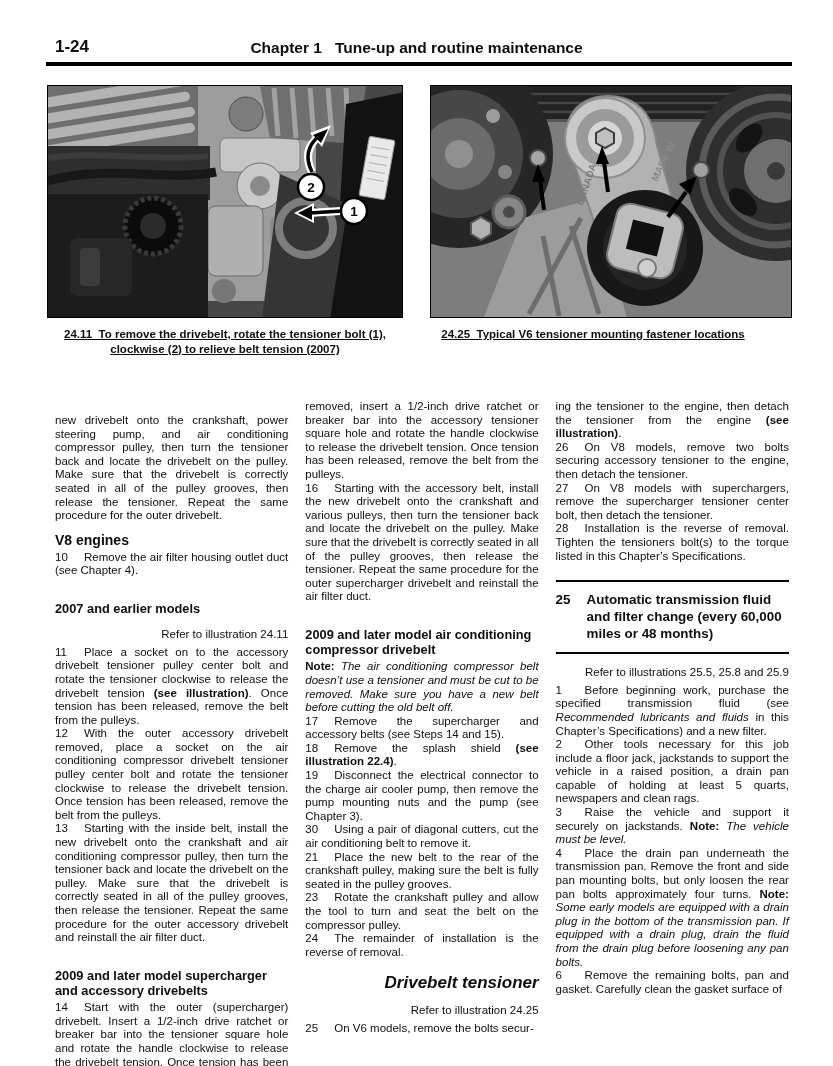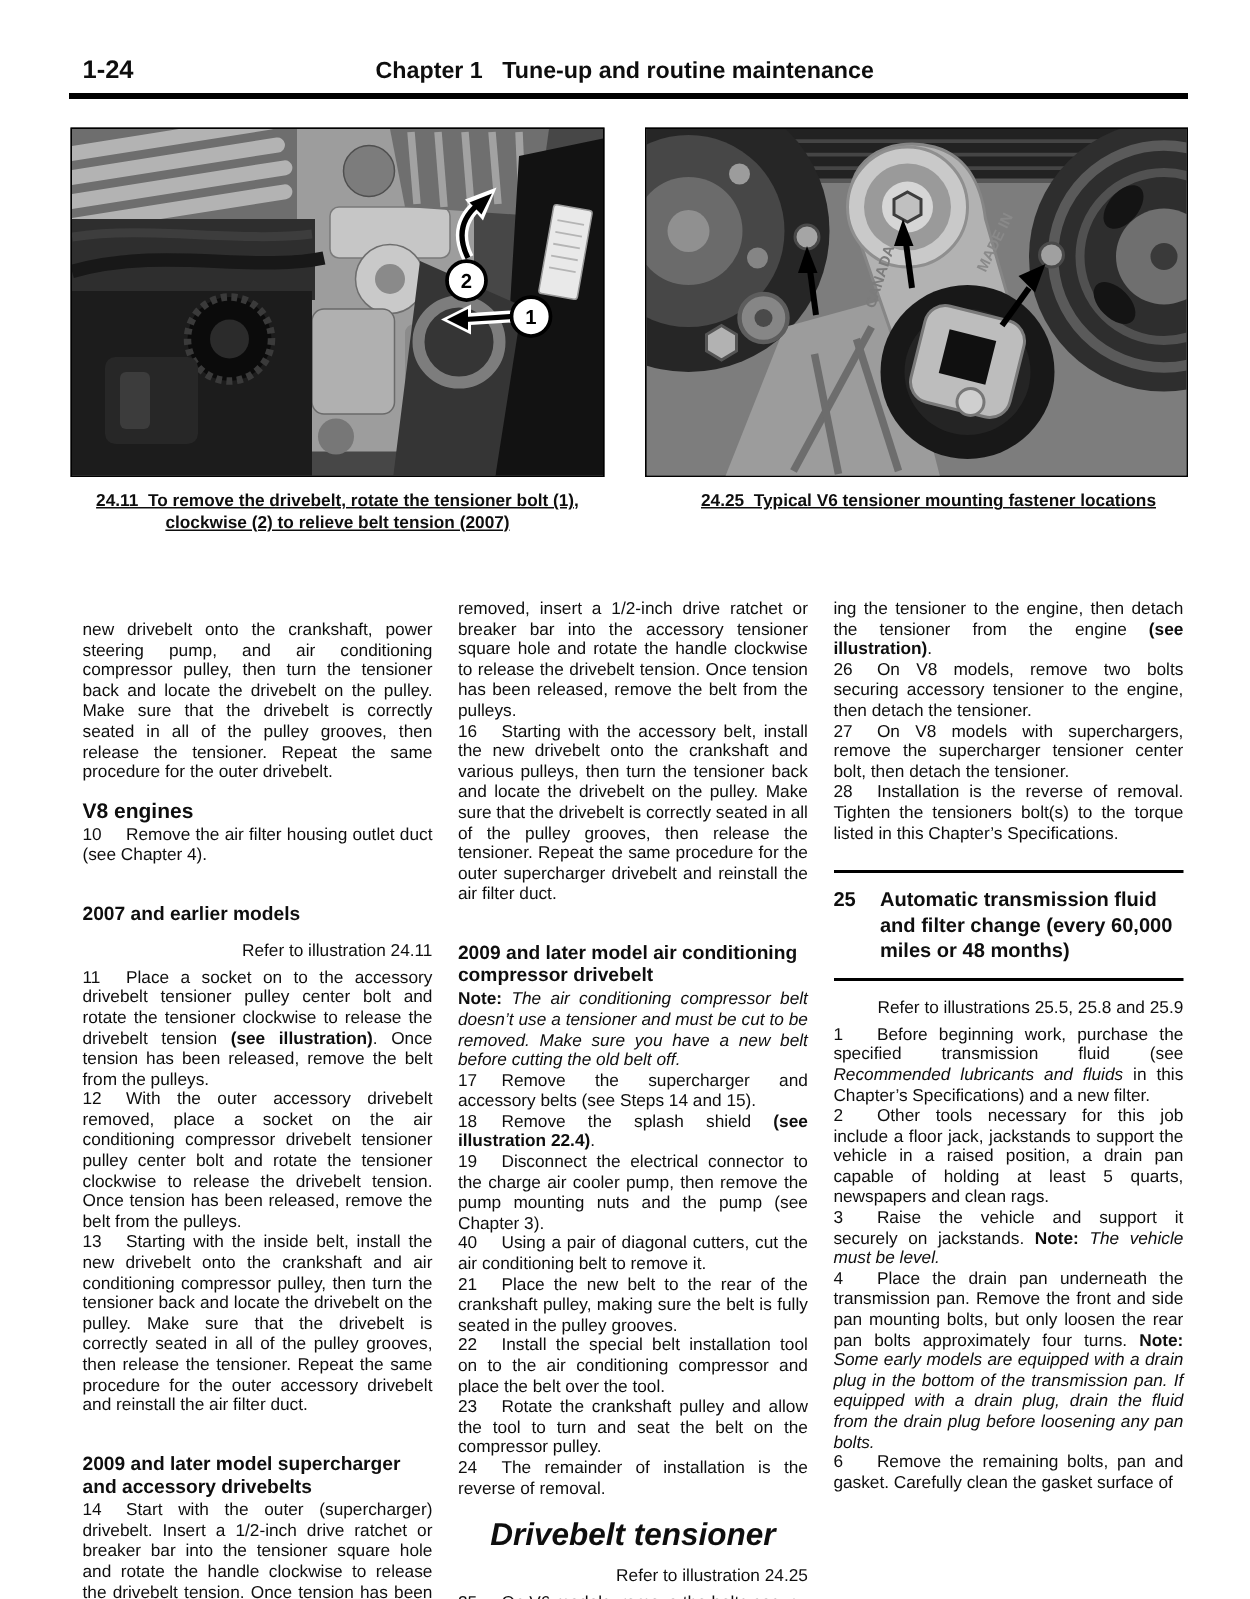--- a/index.html
+++ b/index.html
@@ -14,32 +14,32 @@
   .header-rule { position:absolute; left:46px; width:746px; top:62px; height:4px; background:#000; }
 
   .figure { position:absolute; top:85px; border:1px solid #000; overflow:hidden; background:#555; }
   #fig1 { left:47px;  width:356px; height:233px; }
   #fig2 { left:430px; width:362px; height:233px; }
   .figure svg { display:block; }
 
   .caption { position:absolute; top:327px; font-weight:bold; font-size:11.5px; line-height:14.5px;
              text-align:center; white-space:pre-line;text-decoration:underline; }
   #cap1 { left:47px;  width:356px; }
-  #cap2 { left:438px; width:362px; }
+  #cap2 { left:412px; width:362px; }
 
   .columns { position:absolute; left:55px; top:400px; width:734px; display:flex; gap:17px; }
   .col { width:233.3px; font-size:11.5px; line-height:13.6px; }
   .col.offset { padding-top:14px; }
 
   .blk { text-align:justify; }
   .blk .b { font-weight:bold; }
   .blk .i { font-style:italic; }
   .step-num { display:inline-block; min-width:29px; }
 
-  .blk.h2 { font-size:21px; font-weight:bold; font-style:italic; margin:14px 0 5px; text-align:center; line-height:19px; }
+  .blk.h2 { font-size:17px; font-weight:bold; font-style:italic; margin:14px 0 5px; text-align:right; line-height:19px; }
   .blk.h3 { font-size:14px;  font-weight:bold; margin:9px 0 3px; text-align:left; line-height:16px; }
   .blk.h4 { font-size:12.8px; font-weight:bold; margin:23px 0 3px; text-align:left; line-height:15.2px; }
   .blk.ref { margin:12px 0 4px; text-align:right; }
 
   .section-head { display:flex; border-top:2px solid #000; border-bottom:2px solid #000;
                   padding:9px 0 10px; margin:17px 0 10px; font-weight:bold; font-size:13.4px; line-height:17px; }
   .section-head .sec-num { min-width:31px; }
   .section-head .sec-txt { flex:1; }
 </style>
 </head>
@@ -240,23 +240,22 @@
       <div class="blk step"><span class="step-num">15</span><span>With the jack supercharger drivebelt</span></div>
     </div>
   <div class="col">
       <div class="blk p"><span>removed, insert a 1/2-inch drive ratchet or breaker bar into the accessory tensioner square hole and rotate the handle clockwise to release the drivebelt tension. Once tension has been released, remove the belt from the pulleys.</span></div>
       <div class="blk step"><span class="step-num">16</span><span>Starting with the accessory belt, install the new drivebelt onto the crankshaft and various pulleys, then turn the tensioner back and locate the drivebelt on the pulley. Make sure that the drivebelt is correctly seated in all of the pulley grooves, then release the tensioner. Repeat the same procedure for the outer supercharger drivebelt and reinstall the air filter duct.</span></div>
       <div class="blk h4">2009 and later model air conditioning compressor drivebelt</div>
       <div class="blk p"><span class="b">Note: </span><span class="i">The air conditioning compressor belt doesn’t use a tensioner and must be cut to be removed. Make sure you have a new belt before cutting the old belt off.</span></div>
       <div class="blk step"><span class="step-num">17</span><span>Remove the supercharger and accessory belts (see Steps 14 and 15).</span></div>
       <div class="blk step"><span class="step-num">18</span><span>Remove the splash shield </span><span class="b">(see illustration 22.4)</span><span>.</span></div>
       <div class="blk step"><span class="step-num">19</span><span>Disconnect the electrical connector to the charge air cooler pump, then remove the pump mounting nuts and the pump (see Chapter 3).</span></div>
-      <div class="blk step"><span class="step-num">40</span><span>Using a pair of diagonal cutters, cut the air conditioning belt to remove it.</span></div>
+      <div class="blk step"><span class="step-num">30</span><span>Using a pair of diagonal cutters, cut the air conditioning belt to remove it.</span></div>
       <div class="blk step"><span class="step-num">21</span><span>Place the new belt to the rear of the crankshaft pulley, making sure the belt is fully seated in the pulley grooves.</span></div>
-      <div class="blk step"><span class="step-num">22</span><span>Install the special belt installation tool on to the air conditioning compressor and place the belt over the tool.</span></div>
       <div class="blk step"><span class="step-num">23</span><span>Rotate the crankshaft pulley and allow the tool to turn and seat the belt on the compressor pulley.</span></div>
       <div class="blk step"><span class="step-num">24</span><span>The remainder of installation is the reverse of removal.</span></div>
       <div class="blk h2">Drivebelt tensioner</div>
       <div class="blk ref">Refer to illustration 24.25</div>
       <div class="blk step"><span class="step-num">25</span><span>On V6 models, remove the bolts secur-</span></div>
     </div>
   <div class="col">
       <div class="blk p"><span>ing the tensioner to the engine, then detach the tensioner from the engine </span><span class="b">(see illustration)</span><span>.</span></div>
       <div class="blk step"><span class="step-num">26</span><span>On V8 models, remove two bolts securing accessory tensioner to the engine, then detach the tensioner.</span></div>
       <div class="blk step"><span class="step-num">27</span><span>On V8 models with superchargers, remove the supercharger tensioner center bolt, then detach the tensioner.</span></div>

